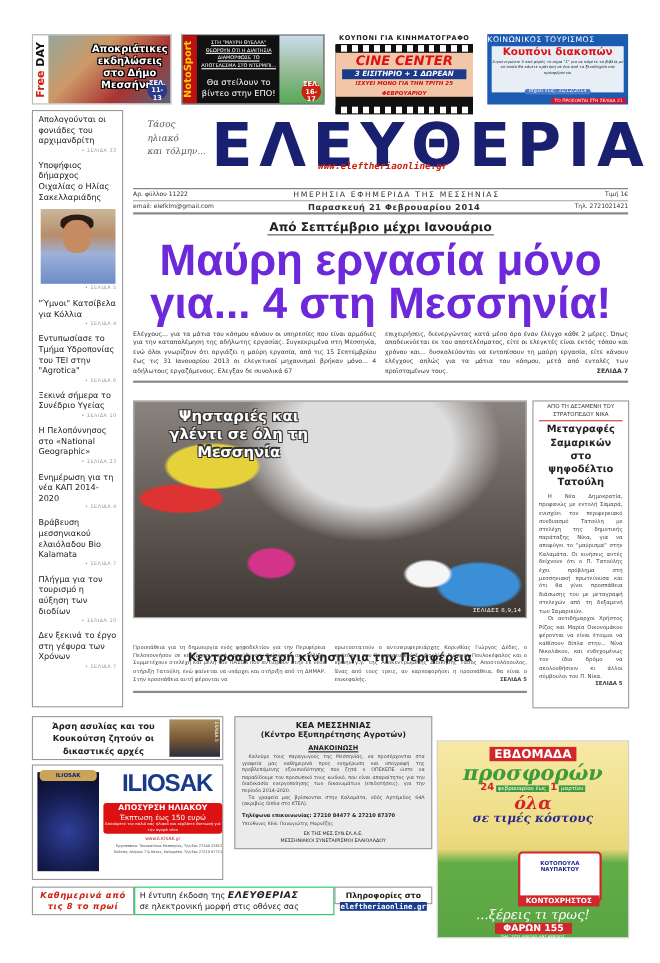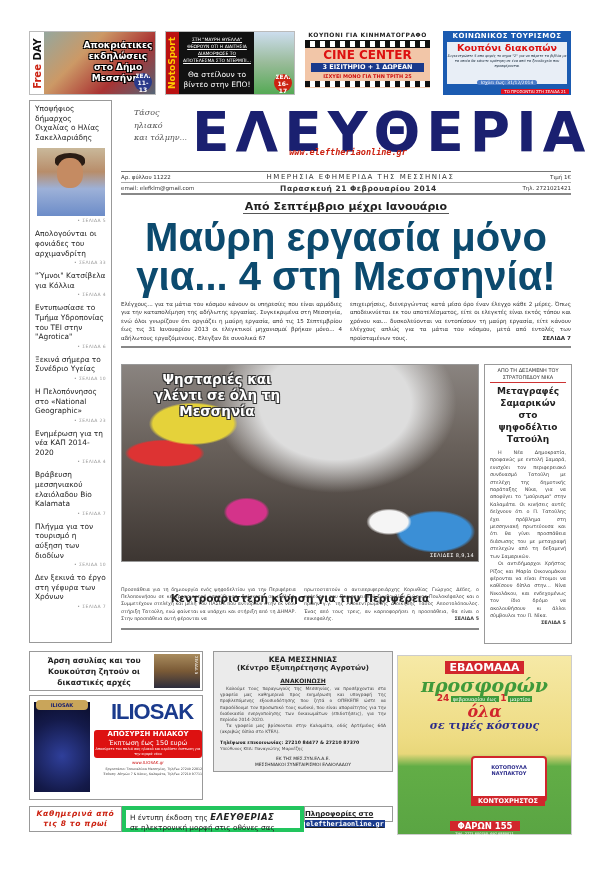--- a/index.html
+++ b/index.html
@@ -13,28 +13,28 @@
   .freeday .vert span b{color:#c21;}
   .freeday .txt{position:absolute;left:52px;top:8px;width:72px;color:#fff;font-weight:bold;font-size:9px;line-height:11px;text-align:center;text-shadow:1px 1px 0 #000,-1px -1px 0 #000,1px -1px 0 #000,-1px 1px 0 #000;}
   .pgbadge{position:absolute;border-radius:50%;color:#fff;font-size:6px;font-weight:bold;display:flex;align-items:center;justify-content:center;text-align:center;line-height:7px;}
   .notosport{left:165px;top:31px;width:130px;height:64px;background:#111;}
   .notosport .vert{position:absolute;left:0;top:0;width:13px;height:100%;background:#b11;display:flex;align-items:center;justify-content:center;}
   .notosport .vert span{transform:rotate(-90deg);font-size:9px;font-weight:bold;color:#fc0;white-space:nowrap;}
   .notosport .small{position:absolute;left:16px;top:4px;width:70px;color:#fff;font-size:4.5px;line-height:7px;text-align:center;text-decoration:underline;}
   .notosport .big{position:absolute;left:16px;top:38px;width:70px;color:#fff;font-size:7.5px;line-height:10px;text-align:center;}
   .notosport .photo{position:absolute;right:0;top:0;width:40px;height:100%;background:linear-gradient(180deg,#cde 0%,#9b9 50%,#5a5 100%);}
   .cine-top{left:305px;top:31px;width:125px;height:10px;font-size:6px;font-weight:bold;text-align:center;letter-spacing:0.5px;}
-  .cine{left:305px;top:40px;width:125px;height:48px;background:#111;}
+  .cine{left:305px;top:40px;width:125px;height:64px;background:#111;font-style:italic;}
   .cine .film{position:absolute;left:0;width:100%;height:6px;background:repeating-linear-gradient(90deg,#111 0 5px,#fff 5px 10px);}
   .cine .inner{position:absolute;left:0;top:8px;width:100%;height:40px;background:#f2c6a8;text-align:center;}
   .cine .t1{color:#d11;font-weight:bold;font-size:12px;line-height:15px;}
   .cine .t2{background:#1a3a8c;color:#fff;font-size:6.5px;font-weight:bold;margin:0 6px;line-height:9px;}
   .cine .t3{color:#c11;font-size:5px;line-height:9px;font-weight:bold;}
   .kt{left:443px;top:31px;width:128px;height:64px;background:#1b5bb1;}
-  .kt .h{color:#fff;font-size:7px;font-weight:bold;text-align:center;line-height:10px;letter-spacing:0.5px;}
+  .kt .h{color:#fff;font-size:7px;font-weight:normal;line-height:10px;letter-spacing:0.5px;}
   .kt .box{position:absolute;left:4px;top:11px;width:120px;height:42px;background:#e8eef6;text-align:center;}
   .kt .box .c{color:#d11;font-weight:bold;font-size:9.5px;line-height:12px;}
   .kt .box .d{font-size:3.5px;line-height:5px;color:#123;font-style:italic;}
   .kt .box .e{display:inline-block;background:#4a7bc8;color:#fff;font-size:4.5px;padding:0 4px;border-radius:3px;margin-top:2px;}
   .kt .foot{position:absolute;right:2px;bottom:1px;background:#d12;color:#fff;font-size:4px;padding:0 3px;}
   
   .sidebar{left:29px;top:100px;width:83px;height:543px;border:1px solid #999;padding:3px 5px;}
   .side-item{font-size:7.4px;line-height:9.6px;color:#222;}
   .side-page{font-size:4.5px;color:#999;text-align:right;letter-spacing:0.4px;line-height:9px;margin-bottom:4px;}
   .side-photo{width:68px;height:68px;margin:6px auto 0;background:linear-gradient(180deg,#c9b89a 0%,#b88d6a 35%,#9db1d8 60%,#6c8cc8 100%);position:relative;}
@@ -44,21 +44,21 @@
   .motto{left:134px;top:107px;font-family:"DejaVu Serif",serif;font-style:italic;font-size:8px;line-height:12.5px;color:#555;}
   .logo{left:192px;top:104px;width:380px;height:56px;font-family:"DejaVu Sans",sans-serif;font-weight:bold;font-size:55px;line-height:56px;color:#1a2070;letter-spacing:6px;text-align:center;}
   .url{left:238px;top:147px;width:220px;text-align:center;font-family:"DejaVu Sans Mono",monospace;font-weight:bold;font-size:8.5px;color:#c21;font-style:italic;}
   .infobar{left:121px;top:171px;width:450px;height:12px;border-top:1px solid #777;border-bottom:1px solid #aaa;font-size:5.5px;display:flex;justify-content:space-between;align-items:center;color:#333;}
   .infobar2{left:121px;top:183px;width:450px;height:12px;border-bottom:2px solid #888;font-size:5.5px;display:flex;justify-content:space-between;align-items:center;color:#333;}
   .infobar .mid{font-size:7px;letter-spacing:1.5px;}
   .infobar2 .mid{font-size:7.5px;font-weight:bold;letter-spacing:0.5px;}
   
   .kicker{left:121px;top:200px;width:450px;text-align:center;font-size:11px;font-weight:bold;}
   .kicker span{border-bottom:1px solid #555;padding:0 2px;}
-  .headline{left:121px;top:218px;width:450px;text-align:center;font-family:"Liberation Sans",sans-serif;font-weight:bold;font-size:40px;line-height:39px;color:#0c4a6e;}
+  .headline{left:121px;top:218px;width:450px;text-align:center;font-family:"Liberation Sans",sans-serif;font-weight:bold;font-size:40px;line-height:39px;color:#6d28d9;}
   .lead-body{left:121px;top:300px;width:450px;display:flex;gap:8px;font-size:5.6px;line-height:8.4px;color:#333;text-align:justify;border-bottom:2px solid #888;padding-bottom:4px;}
   .lead-body .col{flex:1;}
   .pageref{font-weight:bold;float:right;}
   
   .photo-main{left:121px;top:364px;width:358px;height:198px;background:
     radial-gradient(ellipse at 20% 30%,#e5d23a 0 10%,transparent 11%),
     radial-gradient(ellipse at 12% 45%,#d33 0 8%,transparent 9%),
     radial-gradient(ellipse at 60% 20%,#ddd 0 25%,transparent 40%),
     radial-gradient(ellipse at 35% 75%,#d4338a 0 6%,transparent 7%),
     radial-gradient(ellipse at 75% 80%,#f5f5f5 0 5%,transparent 6%),
@@ -90,38 +90,38 @@
   .iliosak .site{position:absolute;left:64px;top:64px;width:108px;font-size:4px;color:#c11;text-align:center;}
   .iliosak .addr{position:absolute;left:64px;top:71px;width:108px;font-size:3.2px;line-height:5px;color:#444;text-align:right;}
   .kea{left:213px;top:651px;width:180px;height:121px;background:#ebebeb;border:1px solid #999;padding:3px 6px;text-align:center;}
   .kea .h1{font-size:7.5px;font-weight:bold;line-height:9px;}
   .kea .h2{font-size:7px;font-weight:bold;line-height:9px;}
   .kea .h3{font-size:6px;font-weight:bold;text-decoration:underline;margin:4px 0 2px;}
   .kea .p{font-size:4.4px;line-height:6.2px;color:#444;text-align:justify;text-indent:6px;}
   .kea .tel{font-size:4.6px;font-weight:bold;text-align:left;margin-top:4px;line-height:6px;}
   .kea .resp{font-size:4.2px;text-align:left;color:#444;line-height:6px;}
   .kea .sig{font-size:4.4px;margin-top:4px;line-height:6px;}
-  .ad-corn{left:397px;top:655px;width:175px;height:180px;background:linear-gradient(180deg,#f6e9a6 0%,#eedc84 45%,#e8d77a 55%,#62ad46 62%,#5aa543 100%);border:1px solid #ccc;text-align:center;}
+  .ad-corn{left:397px;top:673px;width:175px;height:180px;background:linear-gradient(180deg,#f6e9a6 0%,#eedc84 45%,#e8d77a 55%,#62ad46 62%,#5aa543 100%);border:1px solid #ccc;text-align:center;}
   .ad-corn .w1{display:inline-block;margin-top:4px;background:#d1262c;color:#fff;font-weight:bold;font-size:11px;padding:0 4px;line-height:13px;}
   .ad-corn .w2{color:#3f9a3a;font-style:italic;font-weight:bold;font-size:19px;line-height:20px;font-family:"DejaVu Serif",serif;}
   .ad-corn .w3{font-size:5px;line-height:7px;}
   .ad-corn .w3 b{color:#d1262c;font-size:9px;}
   .ad-corn .w3 span{background:#3f9a3a;color:#fff;padding:0 2px;}
   .ad-corn .w4{color:#d1262c;font-size:16px;font-style:italic;font-weight:bold;font-family:"DejaVu Serif",serif;line-height:14px;margin-top:2px;}
   .ad-corn .w5{color:#2a2a8a;font-size:11px;font-style:italic;font-weight:bold;line-height:13px;font-family:"DejaVu Serif",serif;}
   .ad-corn .logo2{position:absolute;left:30px;top:100px;width:72px;height:42px;background:#fff;border:2px solid #d1262c;border-radius:4px;font-size:4px;margin-left:43px;}
   .ad-corn .logo2 .n{color:#2a2a8a;font-weight:bold;font-size:5px;margin-top:6px;}
   .ad-corn .logo2 .k{position:absolute;left:-2px;bottom:-6px;width:74px;background:#d1262c;color:#fff;font-weight:bold;font-size:6.5px;line-height:10px;}
   .ad-corn .w6{position:absolute;left:0;top:150px;width:100%;color:#fff;font-style:italic;font-size:12px;font-family:"DejaVu Serif",serif;line-height:14px;}
   .ad-corn .w7{position:absolute;left:52px;top:165px;width:70px;background:#d1262c;color:#fff;font-weight:bold;font-size:8.5px;line-height:10px;}
   .ad-corn .w8{position:absolute;left:0;top:176px;width:100%;font-size:3.5px;color:#fff;}
   .bot1{left:29px;top:806px;width:93px;height:26px;border:1px solid #999;color:#c21;font-style:italic;font-weight:bold;font-size:7.6px;text-align:center;line-height:10px;padding-top:2px;letter-spacing:0.6px;}
-  .bot2{left:122px;top:806px;width:182px;height:26px;border:4px solid #22c55e;font-size:7.3px;line-height:10px;padding:2px 4px;}
+  .bot2{left:122px;top:806px;width:182px;height:26px;border:1px solid #22c55e;font-size:7.3px;line-height:10px;padding:2px 4px;}
   .bot2 i{font-weight:bold;font-size:8.5px;letter-spacing:0.5px;}
-  .bot3{left:304px;top:806px;width:89px;height:16px;border:1px solid #999;font-size:7px;font-weight:bold;line-height:10px;padding-top:2px;text-decoration:underline;}
+  .bot3{left:304px;top:806px;width:89px;height:16px;border:1px solid #999;font-size:7px;font-weight:bold;text-align:center;line-height:10px;padding-top:2px;}
   .bot3 .lnk{background:#1b3d8f;color:#fff;font-family:"DejaVu Sans Mono",monospace;font-size:6.8px;padding:0 1px;}
 </style>
 </head>
 <body>
 
 <div class="abs banner freeday">
   <div class="vert">
       <span><b>Free</b> <span>DAY</span></span>
     </div>
   <div class="txt">Αποκριάτικες εκδηλώσεις στο Δήμο Μεσσήνης</div>
@@ -154,30 +154,30 @@
   <div class="box">
     <div class="c">Κουπόνι διακοπών</div>
     <div class="d">Συγκεντρώστε 5 απο φορές το σημα "Σ" για να πάρετε τα βιβλία με τα οποία θα κάνετε κράτηση σε ένα από τα ξενοδοχεία που προσφέρονται</div>
     <div class="e">Ισχύει έως: 31/12/2014</div>
   </div>
   <div class="foot">ΤΟ ΠΡΟΣΟΝΤΑΙ ΣΤΗ ΣΕΛΙΔΑ 21</div>
 </div>
 
 <div class="abs sidebar">
   <div>
+    <div class="side-item">Απολογούνται οι φονιάδες του αρχιμανδρίτη</div>
+    <div class="side-page">• ΣΕΛΙΔΑ 33</div>
+  </div>
+  <div>
     <div class="side-item">Υποψήφιος δήμαρχος Οιχαλίας ο Ηλίας Σακελλαριάδης</div>
     <div class="side-photo">
         <div class="hair"></div>
         <div class="face"></div>
       </div>
     <div class="side-page">• ΣΕΛΙΔΑ 5</div>
-  </div>
-  <div>
-    <div class="side-item">Απολογούνται οι φονιάδες του αρχιμανδρίτη</div>
-    <div class="side-page">• ΣΕΛΙΔΑ 33</div>
   </div>
   <div>
     <div class="side-item">"Ύμνοι" Κατσίβελα για Κόλλια</div>
     <div class="side-page">• ΣΕΛΙΔΑ 4</div>
   </div>
   <div>
     <div class="side-item">Εντυπωσίασε το Τμήμα Υδροπονίας του ΤΕΙ στην "Agrotica"</div>
     <div class="side-page">• ΣΕΛΙΔΑ 6</div>
   </div>
   <div>
@@ -288,20 +288,21 @@
 <div class="abs ad-corn">
   <div class="w1">ΕΒΔΟΜΑΔΑ</div>
   <div class="w2">προσφορών</div>
   <div class="w3"><b>24</b> <span>φεβρουαρίου έως</span> <b>1</b> <span>μαρτίου</span></div>
   <div class="w4">όλα</div>
   <div class="w5">σε τιμές κόστους</div>
   <div class="logo2">
     <div class="n">ΚΟΤΟΠΟΥΛΑ ΝΑΥΠΑΚΤΟΥ</div>
     <div class="k">ΚΟΝΤΟΧΡΗΣΤΟΣ</div>
   </div>
+  <div class="w6">...ξέρεις τι τρως!</div>
   <div class="w7">ΦΑΡΩΝ 155</div>
   <div class="w8">ΤΗΛ. 2721 600740, 697 6880011</div>
 </div>
 
 <div class="abs bot1">Καθημερινά από τις 8 το πρωί</div>
 <div class="abs bot2">
   <span>Η έντυπη έκδοση της</span> <i>ΕΛΕΥΘΕΡΙΑΣ</i><br>
   <span>σε ηλεκτρονική μορφή στις οθόνες σας</span>
 </div>
 <div class="abs bot3">

